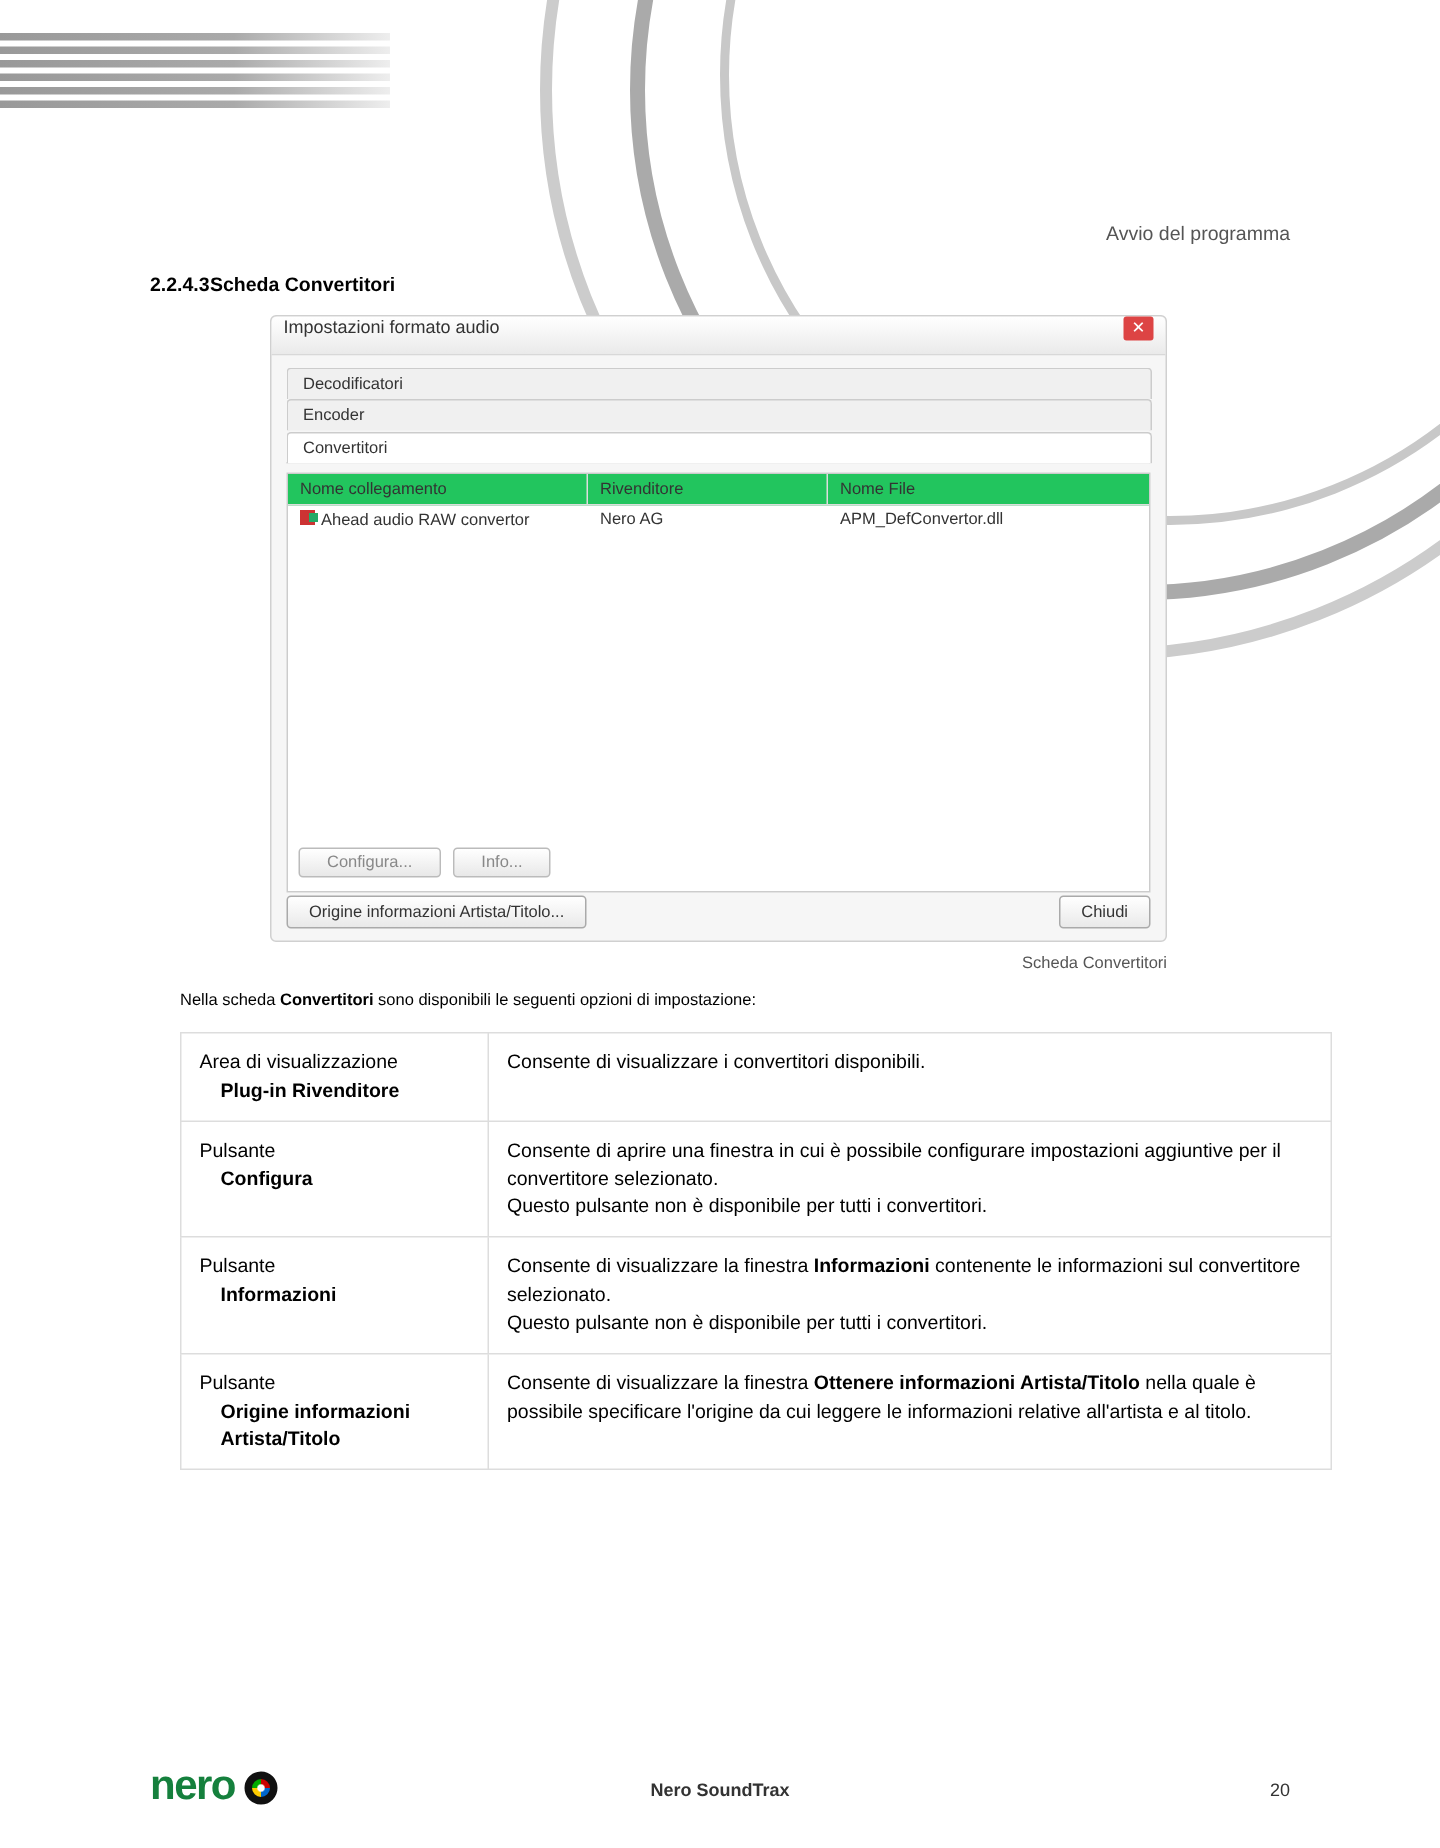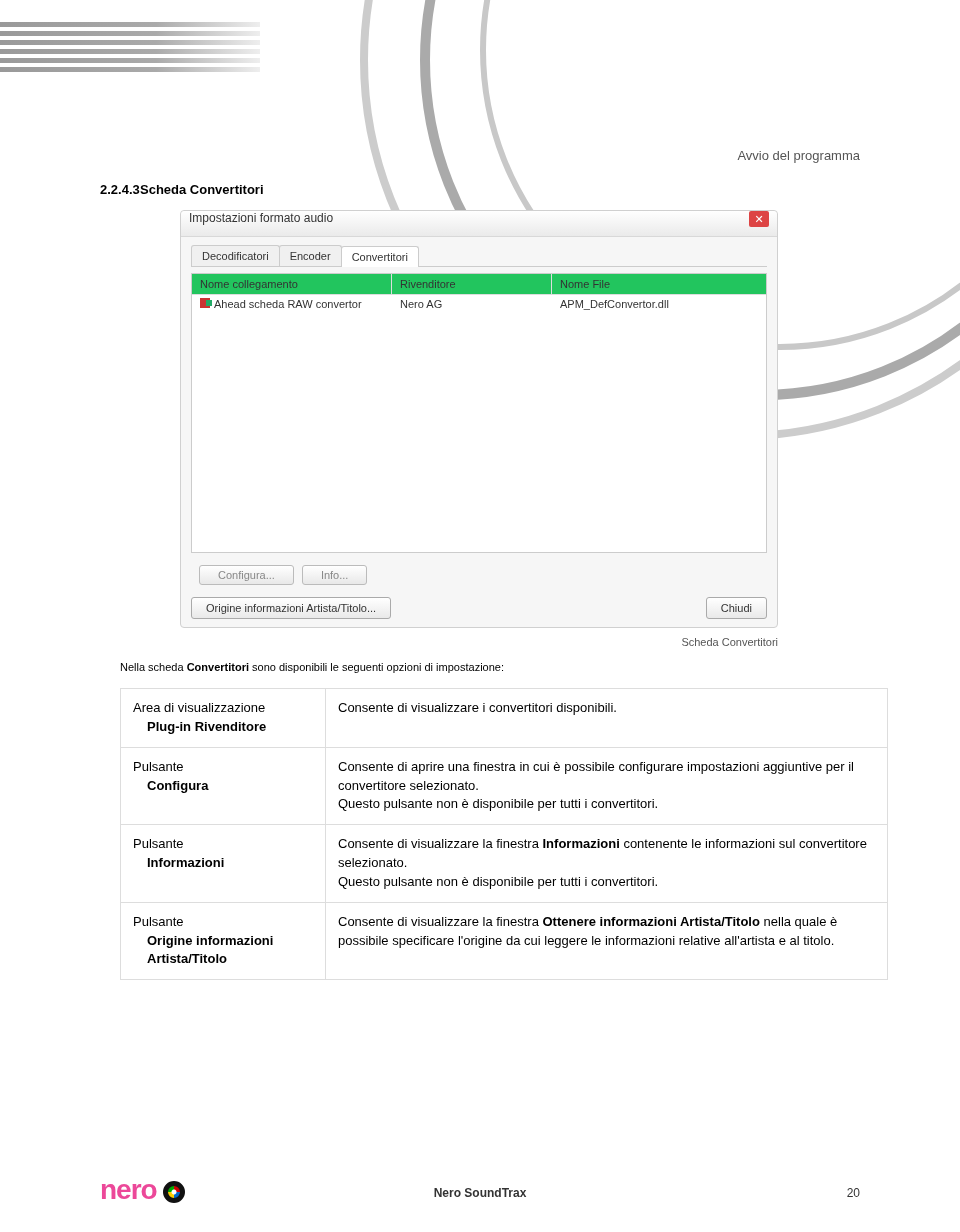--- a/index.html
+++ b/index.html
@@ -60,21 +60,21 @@
     background: linear-gradient(#fff,#eaeaea);
     border-bottom:1px solid #d8d8d8;
     border-radius:4px 4px 0 0;
   }
   .ss-titlebar .ttl { font-size:12px; flex:1; }
   .ss-close {
     width:20px;height:16px; background:#d44; border-radius:2px;
     display:flex;align-items:center;justify-content:center;
     color:#fff; font-size:11px; line-height:1;
   }
-  .ss-tabs { display:flex; gap:0; margin:8px 10px 0 10px; border-bottom:1px solid #ccc;}
+  .ss-tabs { display:flex; gap:0; margin:8px 10px 0 10px; border-bottom:1px solid #ccc;flex-direction:column;}
   .ss-tab {
     padding:4px 10px; font-size:11px; border:1px solid #ccc; border-bottom:none;
     background:#f0f0f0; border-radius:3px 3px 0 0; margin-right:-1px;
   }
   .ss-tab.active { background:#fff; position:relative; top:1px;}
   .ss-list {
     margin:6px 10px 0 10px; height:280px; background:#fff; border:1px solid #ccc;
   }
   .ss-list-head { display:flex; font-size:11px; background:#22c55e; border-bottom:1px solid #ddd;}
   .ss-lh { padding:4px 8px; border-right:1px solid #ddd;}
@@ -115,21 +115,21 @@
     border: 1px solid #ddd;
     padding: 10px 12px;
     vertical-align: top;
     line-height: 1.45;
   }
   .tbl td.left { width: 205px; }
   .tbl .bold { font-weight: bold; }
   .tbl .indent { display:block; padding-left: 14px; }
   .footer-logo {
     position:absolute; bottom:26px; left:100px;
-    font-family: Arial; font-weight:bold; font-size:28px; color:#ec4899;
+    font-family: Arial; font-weight:bold; font-size:28px; color:#15803d;
     letter-spacing:-1px;
   }
   .footer-logo .ring {
     display:inline-block; width:22px;height:22px;border:5px solid #111;border-radius:50%;
     vertical-align:-4px;
     background:
       radial-gradient(circle at 50% 50%, #fff 2px, transparent 3px),
       conic-gradient(#c00 0 90deg,#06c 90deg 180deg,#fc0 180deg 270deg,#0a0 270deg 360deg);
   }
   .footer-mid {
@@ -173,21 +173,21 @@
     <div class="ss-tab">Encoder</div>
     <div class="ss-tab active">Convertitori</div>
   </div>
   <div class="ss-list">
     <div class="ss-list-head">
       <div class="ss-lh c1">Nome collegamento</div>
       <div class="ss-lh c2">Rivenditore</div>
       <div class="ss-lh c3">Nome File</div>
     </div>
     <div class="ss-row">
-      <div class="cell c1"><span class="icon"></span><span>Ahead scheda RAW convertor</span></div>
+      <div class="cell c1"><span class="icon"></span><span>Ahead audio RAW convertor</span></div>
       <div class="cell c2">Nero AG</div>
       <div class="cell c3">APM_DefConvertor.dll</div>
     </div>
   </div>
   <div class="ss-btns">
     <div class="ss-btn">Configura...</div>
     <div class="ss-btn">Info...</div>
   </div>
   <div class="ss-bottom">
     <div class="ss-btn2">Origine informazioni Artista/Titolo...</div>

